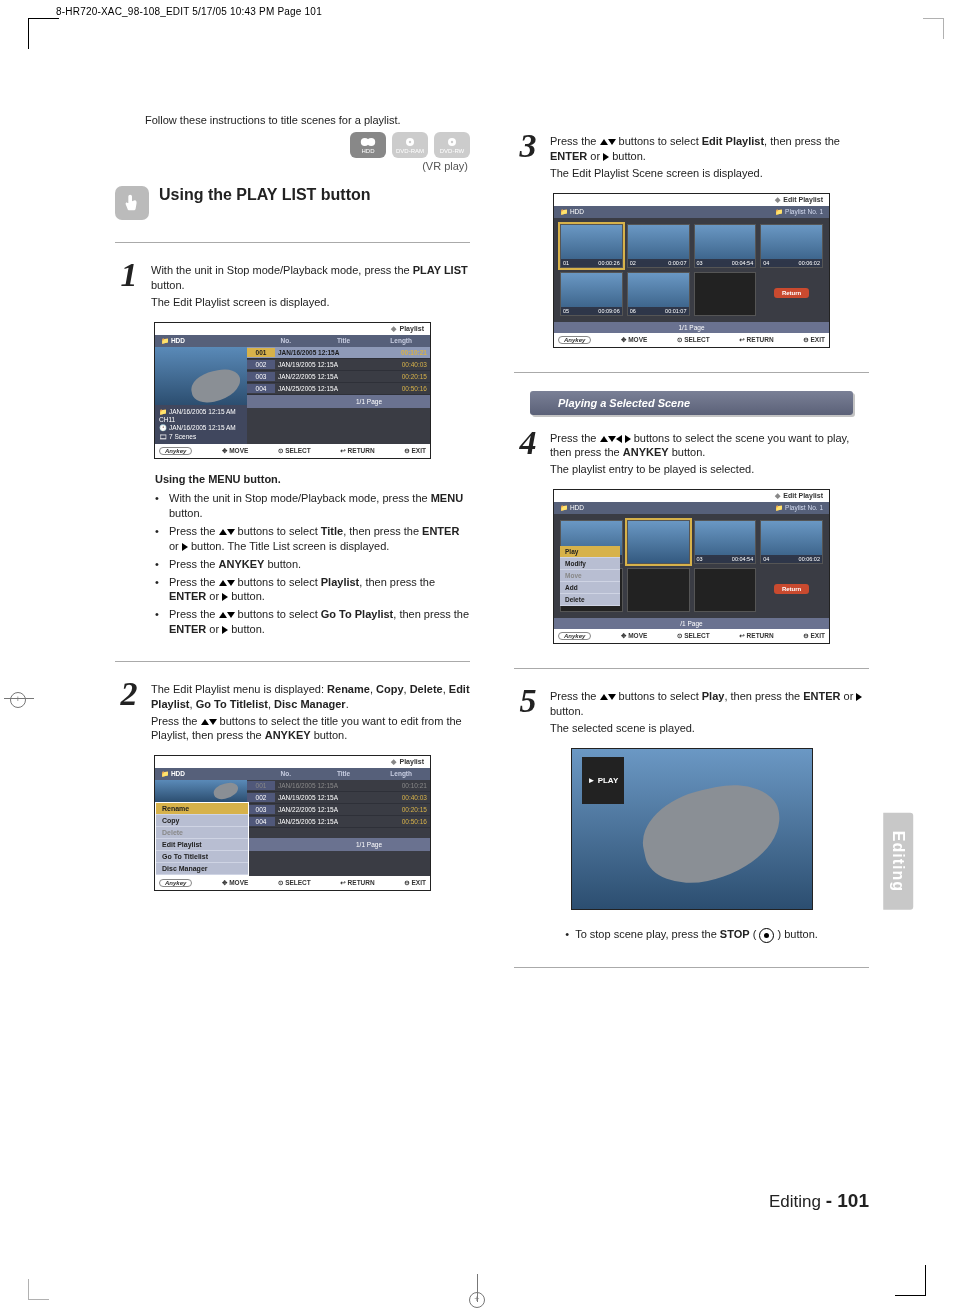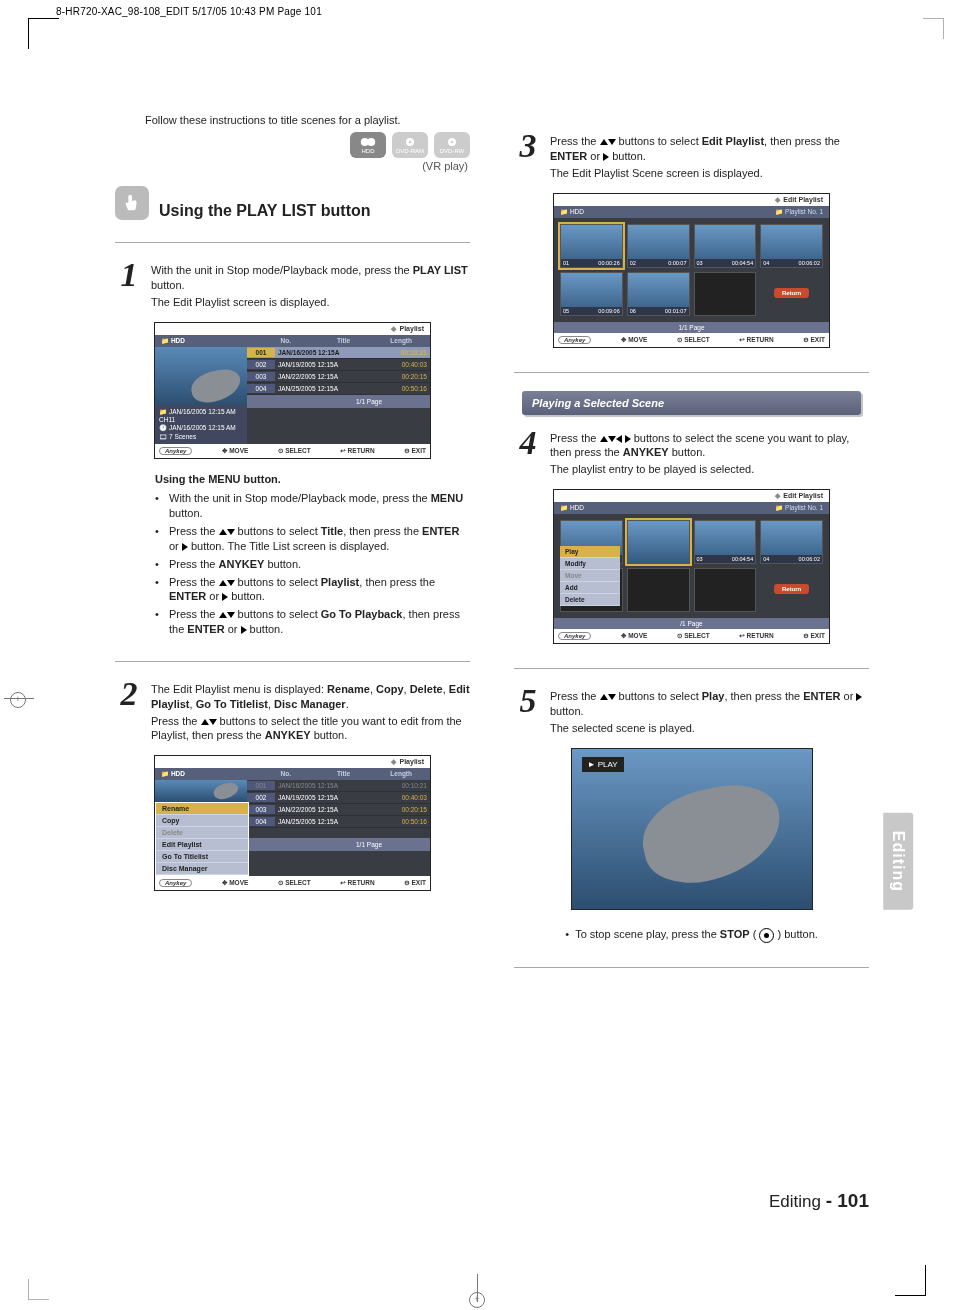--- a/index.html
+++ b/index.html
@@ -21,21 +21,21 @@
   hr.sepfull{border:none;border-top:1px solid #aaa;margin:24px 0 18px}
   .section-title-row{display:flex;align-items:center;gap:10px;margin-bottom:6px}
   .accent-bar{width:6px;height:22px;background:#333;border-radius:1px}
   .section-title{font-size:18px;font-weight:bold;color:#222}
   .lead{margin:4px 0 4px 30px}
   .icon-row{display:flex;justify-content:flex-end;gap:6px;margin:6px 0 2px;align-items:center}
   .disc-badge{width:36px;height:26px;border-radius:6px;background:#ccc;display:flex;flex-direction:column;align-items:center;justify-content:center;font-size:6px;color:#fff}
   .disc-badge.hdd{background:#888}
   .disc-badge svg{width:16px;height:12px}
   .vrmode{text-align:right;margin-right:2px;color:#555}
-  .subhead-row{display:flex;align-items:flex-end;gap:10px;margin:14px 0 8px}
+  .subhead-row{display:flex;align-items:flex-start;gap:10px;margin:14px 0 8px}
   .hand-icon{width:34px;height:34px;border-radius:7px;background:#bbb;display:flex;align-items:center;justify-content:center}
   .subhead{font-size:16px;font-weight:bold}
   .step{display:flex;gap:8px;margin:6px 0}
   .stepnum{font:italic bold 34px/28px Georgia,serif;color:#222;min-width:28px;text-align:center}
   .step p{margin:2px 0;line-height:1.35}
   .bullet-list{margin:4px 0 0 40px}
   .bullet-item{display:flex;gap:6px;margin:3px 0;line-height:1.35}
   .bullet-item .dot{min-width:8px}
   .subtitle{font-weight:bold;margin:14px 0 6px 40px}
   .menu-screen{width:275px;margin:10px auto 2px;background:#3a3c44;border:1px solid #222;color:#fff;font-size:6.5px}
@@ -70,26 +70,26 @@
   .ts-cell .cap{position:relative;width:100%;background:rgba(46,50,66,.9);font-size:5.5px;padding:1px 2px;display:flex;justify-content:space-between}
   .ts-cell.sel{outline:2px solid #d7b24a}
   .ts-cell.return{background:transparent;border:none;display:flex;align-items:center;justify-content:center}
   .ts-cell.return .ret{background:#c94a2f;color:#fff;font-size:6px;font-weight:bold;padding:2px 8px;border-radius:3px}
   .ts-pager{text-align:center;padding:2px;background:#6a7290;font-size:6.5px}
   .ts-popup{position:absolute;left:6px;top:32px;width:60px;background:#b8bed2;color:#222}
   .ts-popup .pi{padding:2px 5px;font-size:6.5px;font-weight:bold;border-bottom:1px solid #cfd4e4}
   .ts-popup .pi.sel{background:#d7b24a}
   .ts-popup .pi.grey{color:#888}
   .play-screen{width:240px;height:160px;margin:10px auto 6px;background:linear-gradient(#6b98c4,#2c4e70);position:relative;overflow:hidden;border:1px solid #222}
-  .play-tag{position:absolute;top:8px;left:10px;background:#222;color:#fff;font-size:8px;font-weight:normal;padding:3px 6px}
+  .play-tag{position:absolute;top:8px;left:10px;background:#222;color:#fff;font-size:8px;font-weight:bold;padding:19px 6px}
   .stop-note{text-align:center;margin:18px 0 4px}
   .sidebox{position:absolute;right:-44px;top:800px;transform:rotate(90deg);transform-origin:right top;background:#c8c8c8;color:#fff;font:bold 16px Arial;padding:6px 18px;border-radius:3px 3px 0 0;letter-spacing:1px}
   .pagefoot{position:absolute;right:0;bottom:8px;font-size:17px}
   .pagefoot b{font-size:19px}
-  .section-bar{background:linear-gradient(#7a8096,#5b6178);color:#fff;font-style:italic;font-weight:bold;padding:6px 10px;border-radius:3px;box-shadow:2px 2px 0 #c4c4c4;margin:6px 8px 14px}
+  .section-bar{background:linear-gradient(#7a8096,#5b6178);color:#fff;font-style:italic;font-weight:bold;padding:6px 28px;border-radius:3px;box-shadow:2px 2px 0 #c4c4c4;margin:6px 16px 14px}
   .hdrcell{display:flex}
   .hdrcell .h{flex:1;text-align:center;padding:2px 0;font-size:6.5px;color:#c8cee2;font-weight:bold}
   .plno{background:#56607a;padding:2px 6px;text-align:right;font-size:6.5px;color:#d4dbf0}
   .rel{position:relative}
   b{font-weight:bold}
   .tri{display:inline-block;width:0;height:0;vertical-align:middle}
   .tri.u{border-left:4px solid transparent;border-right:4px solid transparent;border-bottom:6px solid #000}
   .tri.d{border-left:4px solid transparent;border-right:4px solid transparent;border-top:6px solid #000}
   .tri.l{border-top:4px solid transparent;border-bottom:4px solid transparent;border-right:6px solid #000}
   .tri.r{border-top:4px solid transparent;border-bottom:4px solid transparent;border-left:6px solid #000}
@@ -223,21 +223,21 @@
         <div class="bullet-item">
             <span class="dot">•</span>
             <div><span>Press the </span><b>ANYKEY</b><span> button.</span></div>
           </div>
         <div class="bullet-item">
             <span class="dot">•</span>
             <div><span>Press the </span><span class="tri u"></span><span class="tri d"></span><span> buttons to select </span><b>Playlist</b><span>, then press the </span><b>ENTER</b><span> or </span><span class="tri r"></span><span> button.</span></div>
           </div>
         <div class="bullet-item">
             <span class="dot">•</span>
-            <div><span>Press the </span><span class="tri u"></span><span class="tri d"></span><span> buttons to select </span><b>Go To Playback</b><span>, then press the </span><b>ENTER</b><span> or </span><span class="tri r"></span><span> button.</span></div>
+            <div><span>Press the </span><span class="tri u"></span><span class="tri d"></span><span> buttons to select </span><b>Go To Playlist</b><span>, then press the </span><b>ENTER</b><span> or </span><span class="tri r"></span><span> button.</span></div>
           </div>
       </div>
 
       <hr class="sepfull">
 
       <div class="step">
         <div class="stepnum">2</div>
         <div>
           <p><span>The Edit Playlist menu is displayed: </span><b>Rename</b><span>, </span><b>Copy</b><span>, </span><b>Delete</b><span>, </span><b>Edit Playlist</b><span>, </span><b>Go To Titlelist</b><span>, </span><b>Disc Manager</b><span>.</span></p>
           <p><span>Press the </span><span class="tri u"></span><span class="tri d"></span><span> buttons to select the title you want to edit from the Playlist, then press the </span><b>ANYKEY</b><span> button.</span></p>

